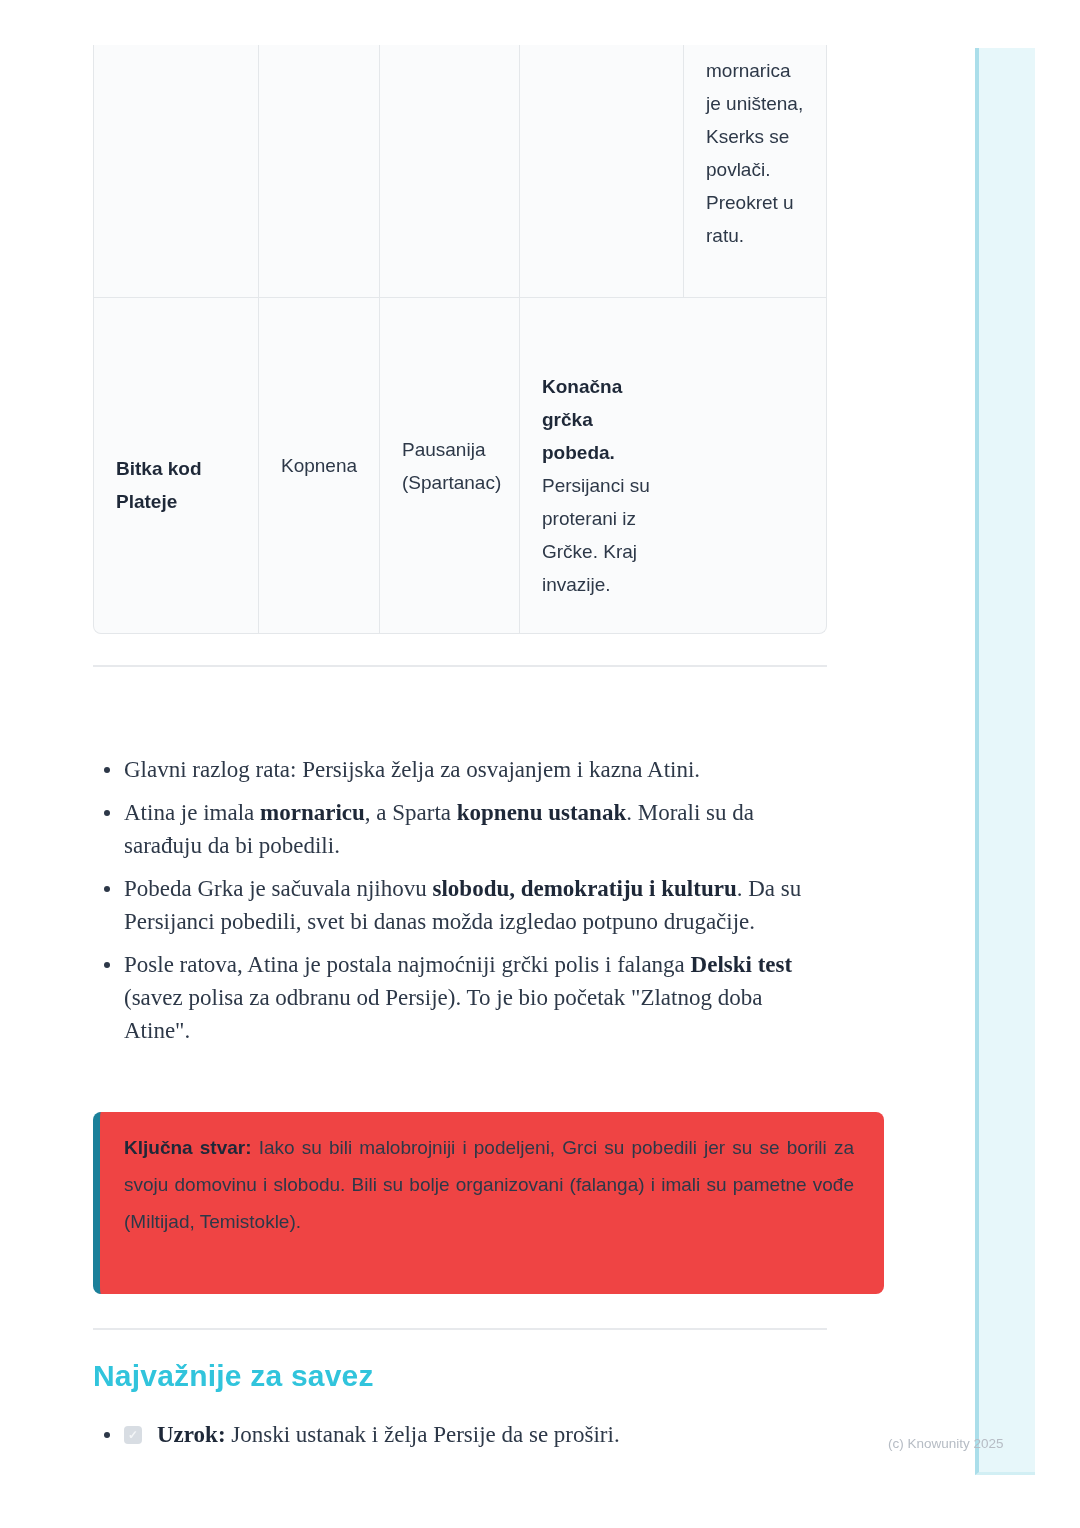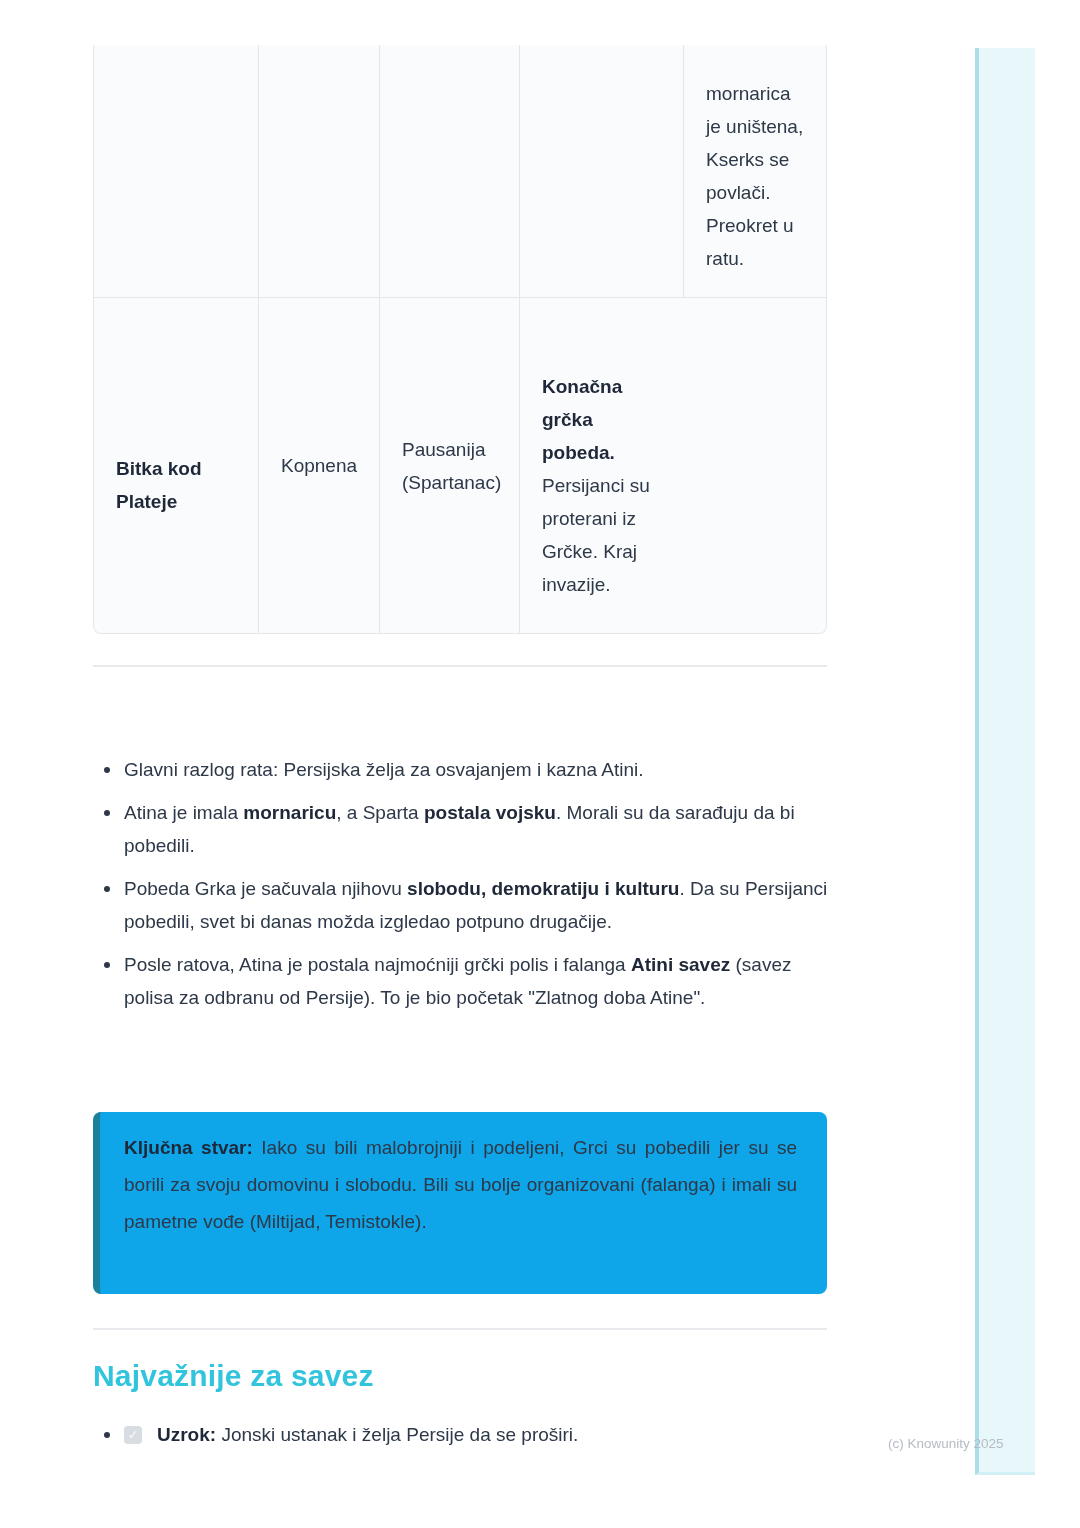--- a/index.html
+++ b/index.html
@@ -20,50 +20,50 @@
     border-radius:0 0 8px 8px; overflow:hidden; background:#fafbfc;
   }
   .trow { display:grid; grid-template-columns:164px 121px 140px 164px 145px; }
   .trow.r1 { height:252px; }
   .trow.r2 { height:336px; border-top:1px solid #e4e7ea; }
   .tcell {
     padding:0 22px; font-size:19px; line-height:33px;
     display:flex; flex-direction:column; justify-content:center;
   }
   .tcell + .tcell { border-left:1px solid #e4e7ea; }
-  .trow.r1 .tcell { justify-content:center; padding-top:9px; }
+  .trow.r1 .tcell { justify-content:flex-start; padding-top:9px; }
   .b { font-weight:700; color:#1e2838;margin-top:39px; }
   
   .divider { position:absolute; left:93px; width:734px; height:2px; background:#e7e9ec; }
   .d1 { top:665px; }
   .d2 { top:1328px; }
   
   .h { position:absolute; left:93px; font-size:30px; line-height:36px; font-weight:700; color:#31c4dc; letter-spacing:.2px; }
   .hs1 { top:696px; }
   .hs2 { top:1358px; }
   
   .list { position:absolute; left:93px; width:737px; list-style:none; }
   .l1 { top:753px; }
   .l2 { top:1418px; }
   .list li { display:flex; align-items:flex-start; margin-bottom:10px; }
   .dot {
     flex:0 0 auto; width:6px; height:6px; border-radius:50%; background:#2d3848;
     margin:14px 14px 0 11px;
   }
-  .txt { flex:1; font-size:19px; line-height:33px; }
+  .txt { flex:1; font-size:23px; line-height:33px;font-family:Liberation Serif, serif; }
   
   .checkbox {
     flex:0 0 auto; width:18px; height:18px; border-radius:4px; background:#d8dde3;
     margin:8px 15px 0 0; display:flex; align-items:center; justify-content:center;
   }
   .check { font-size:12px; line-height:1; color:#f3f5f7; font-weight:700; }
   
   .callout {
-    position:absolute; left:93px; top:1112px; width:734px; min-height:182px;
-    background:#0ea5e9; border-left:7px solid #1b809a; border-radius:8px;
+    position:absolute; left:93px; top:1112px; width:791px; min-height:182px;
+    background:#ef4444; border-left:7px solid #1b809a; border-radius:8px;
     padding:17px 30px 17px 24px;
   }
   .ctext { font-size:19px; line-height:37px; text-align:justify; }
   
   .watermark {
     position:absolute; left:888px; top:1436px; font-size:13.5px; color:#b6bcc4; z-index:5;
   }
 </style>
 </head>
 <body>
@@ -102,29 +102,29 @@
   <div class="divider d1"></div>
 
 
   <ul class="list l1">
     <li>
       <span class="dot"></span>
       <span class="txt"><span>Glavni razlog rata: Persijska želja za osvajanjem i kazna Atini.</span></span>
     </li>
     <li>
       <span class="dot"></span>
-      <span class="txt"><span>Atina je imala </span><span class="b">mornaricu</span><span>, a Sparta </span><span class="b">postala vojsku</span><span>. Morali su da sarađuju da bi pobedili.</span></span>
+      <span class="txt"><span>Atina je imala </span><span class="b">mornaricu</span><span>, a Sparta </span><span class="b">kopnenu ustanak</span><span>. Morali su da sarađuju da bi pobedili.</span></span>
     </li>
     <li>
       <span class="dot"></span>
       <span class="txt"><span>Pobeda Grka je sačuvala njihovu </span><span class="b">slobodu, demokratiju i kulturu</span><span>. Da su Persijanci pobedili, svet bi danas možda izgledao potpuno drugačije.</span></span>
     </li>
     <li>
       <span class="dot"></span>
-      <span class="txt"><span>Posle ratova, Atina je postala najmoćniji grčki polis i falanga </span><span class="b">Atini savez</span><span> (savez polisa za odbranu od Persije). To je bio početak "Zlatnog doba Atine".</span></span>
+      <span class="txt"><span>Posle ratova, Atina je postala najmoćniji grčki polis i falanga </span><span class="b">Delski test</span><span> (savez polisa za odbranu od Persije). To je bio početak "Zlatnog doba Atine".</span></span>
     </li>
   </ul>
 
   <div class="callout">
     <p class="ctext"><span class="b">Ključna stvar:</span><span> Iako su bili malobrojniji i podeljeni, Grci su pobedili jer su se borili za svoju domovinu i slobodu. Bili su bolje organizovani (falanga) i imali su pametne vođe (Miltijad, Temistokle).</span></p>
   </div>
 
   <div class="divider d2"></div>
 
   <h2 class="h hs2">Najvažnije za savez</h2>

